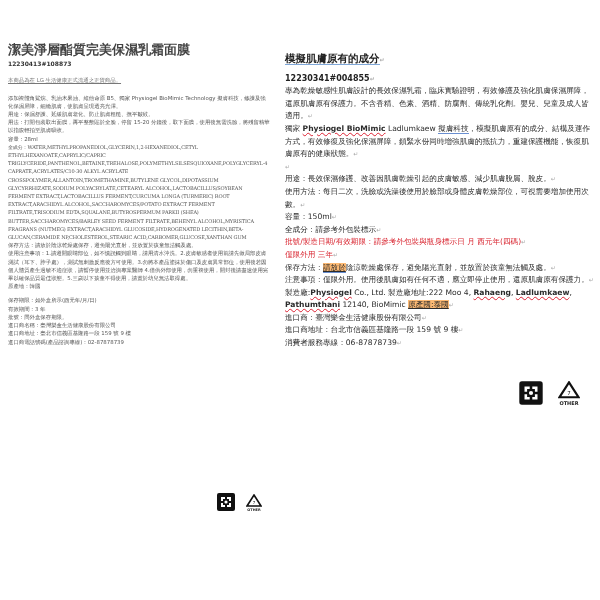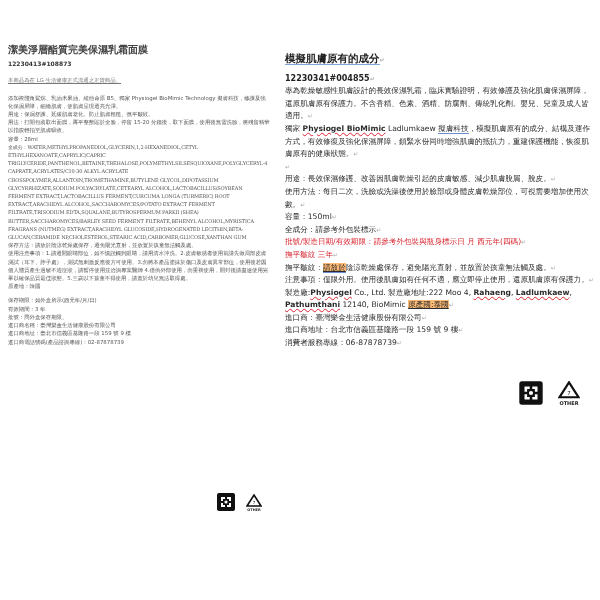--- a/index.html
+++ b/index.html
@@ -1,21 +1,21 @@
 <!DOCTYPE html>
 <html><head>
 <meta charset="utf-8">
 <style>
   html, body { margin: 0; padding: 0; background: #ffffff; }
   body { width: 600px; height: 600px; position: relative; overflow: hidden;
          font-family: "DejaVu Sans", "Liberation Sans", sans-serif; color: #333; }
   .doc { position: absolute; top: 0; }
   .doc-left { left: 8px; width: 262px; top: 46px; font-size: 5.4px; line-height: 8.2px; color: #555; }
   .doc-right { left: 285px; width: 310px; top: 52px; font-size: 7.6px; line-height: 12.6px; color: #2b2b2b; }
-  .l-title { font-size: 10px; font-weight: bold; color: #444; margin-bottom: 6px; }
+  .l-title { font-size: 13px; font-weight: bold; color: #444; margin-bottom: 6px; }
   .l-code { font-size: 6px; font-weight: bold; color: #333; margin-bottom: 8px; }
   .l-notice { text-decoration: underline; color: #777; margin-bottom: 9px; }
   .l-para { margin: 0; }
   .l-para.serif { font-family: "DejaVu Serif", "Liberation Serif", serif; font-size: 5px; letter-spacing: -0.15px; }
   .gap { height: 6px; }
   .r-title { font-size: 10.5px; font-weight: bold; color: #222; margin-bottom: 6px; }
   .r-title .hl { border-bottom: 1.5px solid #7fa7d8; }
   .r-code { font-size: 8px; font-weight: bold; color: #222; }
   .r-para { margin: 0; }
   .red { color: #d9242f; }
@@ -75,22 +75,22 @@
   <div class="r-title"><span class="hl">模擬肌膚原有的成分</span><span class="pm">↵</span></div>
   <div class="r-code"><span>12230341#004855</span><span class="pm">↵</span></div>
   <p class="r-para"><span>專為乾燥敏感性肌膚設計的長效保濕乳霜，臨床實驗證明，有效修護及強化肌膚保濕屏障，還原肌膚原有保護力。不含香精、色素、酒精、防腐劑、傳統乳化劑。嬰兒、兒童及成人皆適用。</span><span class="pm">↵</span></p>
   <p class="r-para"><span>獨家 </span><span class="ul-red">Physiogel BioMimic</span><span> Ladlumkaew </span><span class="ul-blue">擬膚科技</span><span>，模擬肌膚原有的成分、結構及運作方式，有效修復及強化保濕屏障，鎖緊水份同時增強肌膚的抵抗力，重建保護機能，恢復肌膚原有的健康狀態。</span><span class="pm">↵</span></p>
   <p class="r-para"><span class="pm">↵</span></p>
   <p class="r-para"><span>用途：長效保濕修護、改善因肌膚乾燥引起的皮膚敏感、減少肌膚脫屑、脫皮。</span><span class="pm">↵</span></p>
   <p class="r-para"><span>使用方法：每日二次，洗臉或洗澡後使用於臉部或身體皮膚乾燥部位，可視需要增加使用次數。</span><span class="pm">↵</span></p>
   <p class="r-para"><span>容量：150ml</span><span class="pm">↵</span></p>
   <p class="r-para"><span>全成分：請參考外包裝標示</span><span class="pm">↵</span></p>
   <p class="r-para red"><span>批號/製造日期/有效期限：請參考外包裝與瓶身標示日  月  西元年(四碼)</span><span class="pm">↵</span></p>
-  <p class="r-para red"><span>撫平皺紋 三年</span><span class="pm">↵</span></p>
-  <p class="r-para"><span>撫平皺紋：</span><span class="hl-blue ul-blue">請放於</span><span>陰涼乾燥處保存，避免陽光直射，並放置於孩童無法觸及處。</span><span class="pm">↵</span></p>
+  <p class="r-para red"><span>僅限外用 三年</span><span class="pm">↵</span></p>
+  <p class="r-para"><span>保存方法：</span><span class="hl-blue ul-blue">請放於</span><span>陰涼乾燥處保存，避免陽光直射，並放置於孩童無法觸及處。</span><span class="pm">↵</span></p>
   <p class="r-para"><span>注意事項：僅限外用。使用後肌膚如有任何不適，應立即停止使用，還原肌膚原有保護力。</span><span class="pm">↵</span></p>
   <p class="r-para"><span>製造廠:</span><span class="ul-red">Physiogel</span><span> Co., Ltd.  製造廠地址:222 Moo 4, </span><span class="ul-red">Rahaeng</span><span>, </span><span class="ul-red">Ladlumkaew</span><span>, </span><span class="ul-red">Pathumthani</span><span> 12140, BioMimic </span><span class="hl-blue">原產國:泰國</span><span class="pm">↵</span></p>
   <p class="r-para"><span>進口商：臺灣樂金生活健康股份有限公司</span><span class="pm">↵</span></p>
   <p class="r-para"><span>進口商地址：台北市信義區基隆路一段 159 號 9 樓</span><span class="pm">↵</span></p>
   <p class="r-para"><span>消費者服務專線：06-87878739</span><span class="pm">↵</span></p>
 </div>
 
 <div class="icons icons-right">
   <div class="icon-box">
     <svg width="26" height="26" viewBox="0 0 20 20">

